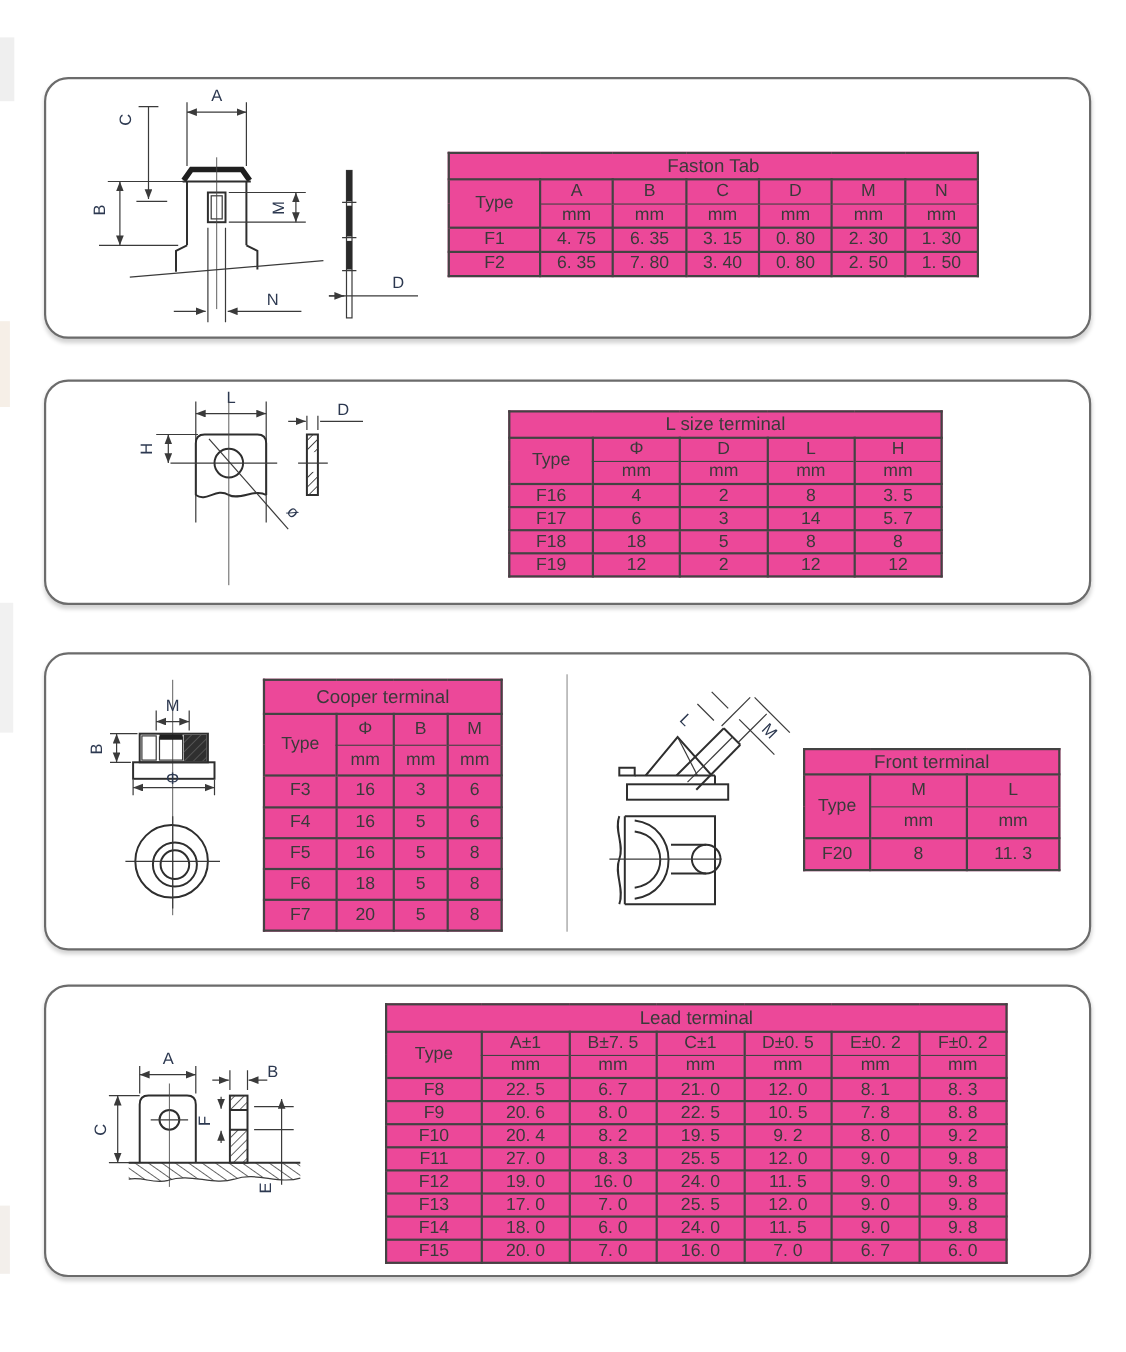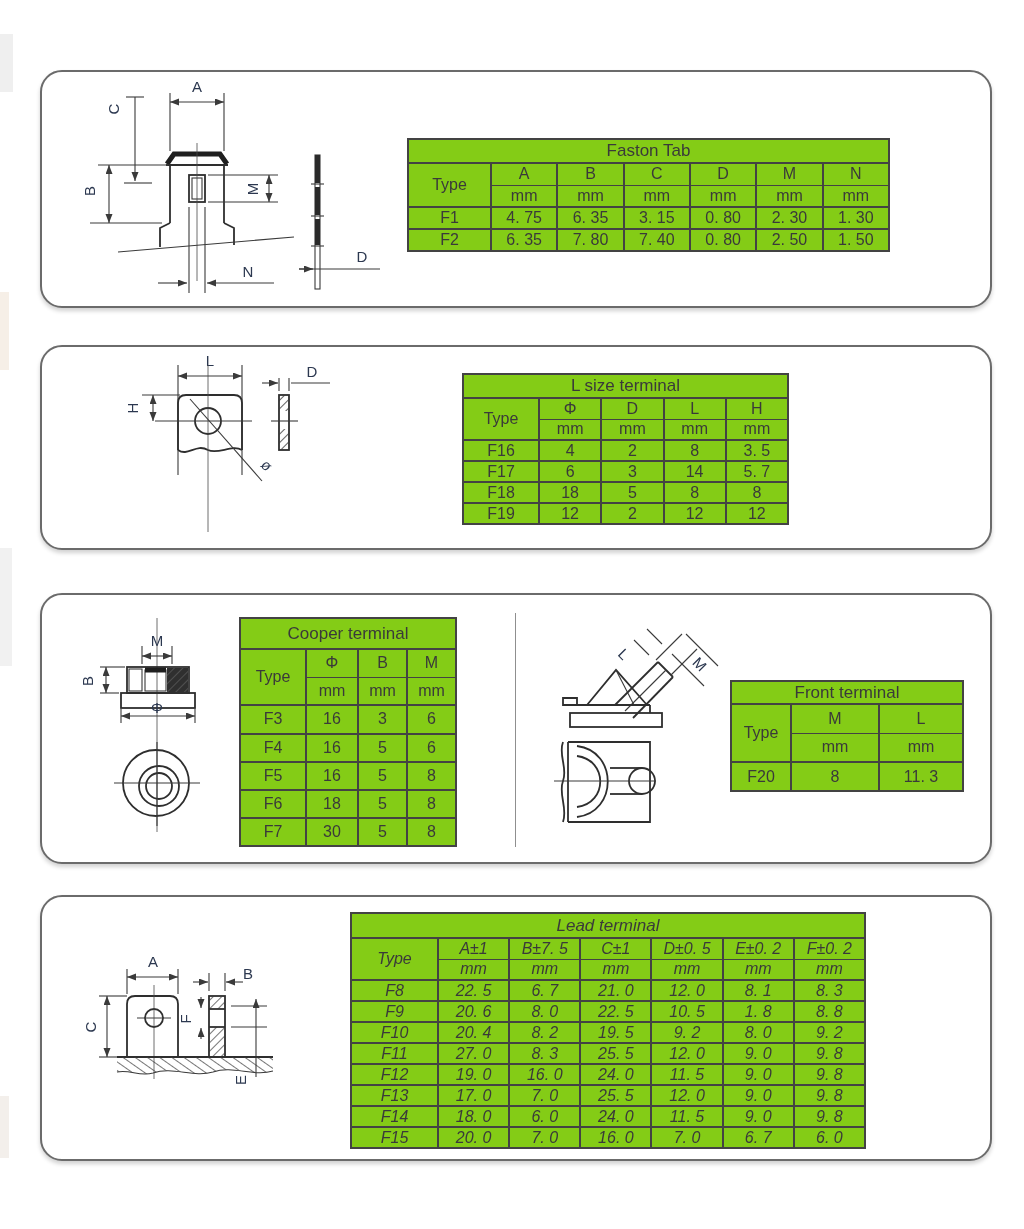--- a/index.html
+++ b/index.html
@@ -11,32 +11,32 @@
   .edge3{top:548px;width:12px;height:118px;background:#f1f1f1;}
   .edge4{top:1096px;width:9px;height:62px;background:#f3efeb;}
   .panel{position:absolute;left:40px;width:948px;border:2px solid #6b6b6b;border-radius:22px;
          background:#ffffff;box-shadow:0 3px 4px rgba(0,0,0,0.18);}
   .p1{top:70px;height:234px;}
   .p2{top:345px;height:201px;}
   .p3{top:593px;height:267px;}
   .p4{top:895px;height:262px;}
   .dsvg{position:absolute;}
   .divider{position:absolute;width:1px;background:#8f8f8f;}
-  table.tbl{position:absolute;border-collapse:collapse;table-layout:fixed;background:#84cc16;}
+  table.tbl{position:absolute;border-collapse:collapse;table-layout:fixed;background:#ec4899;}
   table.tbl td{border:2px solid #434343;text-align:center;vertical-align:middle;
                padding:0;font-size:16px;color:#3a3a3a;overflow:hidden;white-space:nowrap;}
   table.tbl tr.title td{font-size:17px;}
   table.tbl tr.letters td{border-bottom-width:1px;}
   table.tbl tr.units td{border-top-width:1px;}
   td.type{font-size:17px;}
   .t1{left:365px;top:66px;width:483px;height:112px;}
-  .t2{left:420px;top:26px;width:327px;height:152px;}
+  .t2{left:420px;top:26px;width:395px;height:152px;}
   .t3{left:197px;top:22px;width:218px;height:230px;}
   .t4{left:688px;top:85px;width:234px;height:112px;}
-  .t5{left:308px;top:15px;width:516px;height:237px;font-style:italic;}
+  .t5{left:308px;top:15px;width:566px;height:237px;}
   .t1 tr{height:22px;} .t1 tr.title{height:24px;}
   .t2 tr{height:21px;} .t2 tr.title{height:24px;}
   .t3 tr{height:28px;} .t3 tr.title{height:31px;padding-left:24px;}
   .t4 tr{height:27px;} .t4 tr.title{height:16px;padding-left:48px;}
   .t5 tr{height:21px;} .t5 tr.title{height:25px;}
   .dln{stroke:#3a3a3a;stroke-width:1.1;fill:none;}
   .obj{stroke:#2e2e2e;stroke-width:1.8;fill:none;}
   .thk{stroke:#1f1f1f;stroke-width:5;fill:none;}
   .cl{stroke:#4a4a4a;stroke-width:0.8;fill:none;}
   text.lbl{fill:#2c3850;font-size:15px;font-family:"Liberation Sans",sans-serif;}
@@ -136,21 +136,21 @@
             <td>6. 35</td>
             <td>3. 15</td>
             <td>0. 80</td>
             <td>2. 30</td>
             <td>1. 30</td>
           </tr>
           <tr>
             <td>F2</td>
             <td>6. 35</td>
             <td>7. 80</td>
-            <td>7. 40</td>
+            <td>3. 40</td>
             <td>0. 80</td>
             <td>2. 50</td>
             <td>1. 50</td>
           </tr>
         </tbody>
     </table>
   </section>
 
   <section class="panel p2">
     <svg class="dsvg" style="left:58px;top:3px;" width="280" height="196" viewBox="0 0 280 196">
@@ -366,21 +366,21 @@
             <td>8</td>
           </tr>
           <tr>
             <td>F6</td>
             <td>18</td>
             <td>5</td>
             <td>8</td>
           </tr>
           <tr>
             <td>F7</td>
-            <td>30</td>
+            <td>20</td>
             <td>5</td>
             <td>8</td>
           </tr>
         </tbody>
     </table>
 
     <table class="tbl t4">
       <colgroup>
           <col style="width:60px">
           <col style="width:88px">
@@ -494,21 +494,21 @@
             <td>12. 0</td>
             <td>8. 1</td>
             <td>8. 3</td>
           </tr>
           <tr>
             <td>F9</td>
             <td>20. 6</td>
             <td>8. 0</td>
             <td>22. 5</td>
             <td>10. 5</td>
-            <td>1. 8</td>
+            <td>7. 8</td>
             <td>8. 8</td>
           </tr>
           <tr>
             <td>F10</td>
             <td>20. 4</td>
             <td>8. 2</td>
             <td>19. 5</td>
             <td>9. 2</td>
             <td>8. 0</td>
             <td>9. 2</td>

